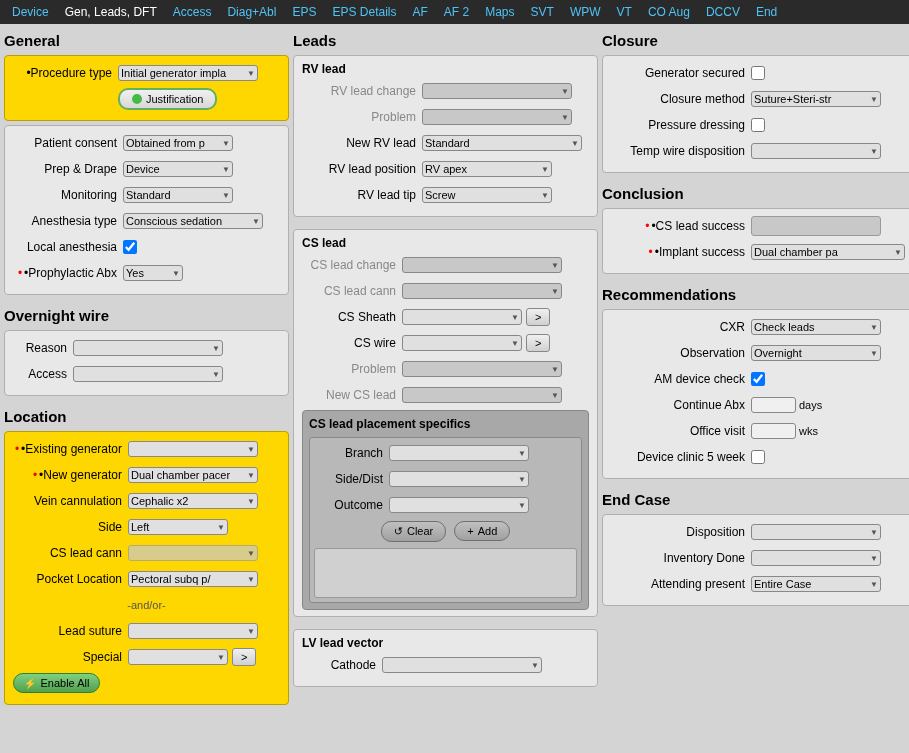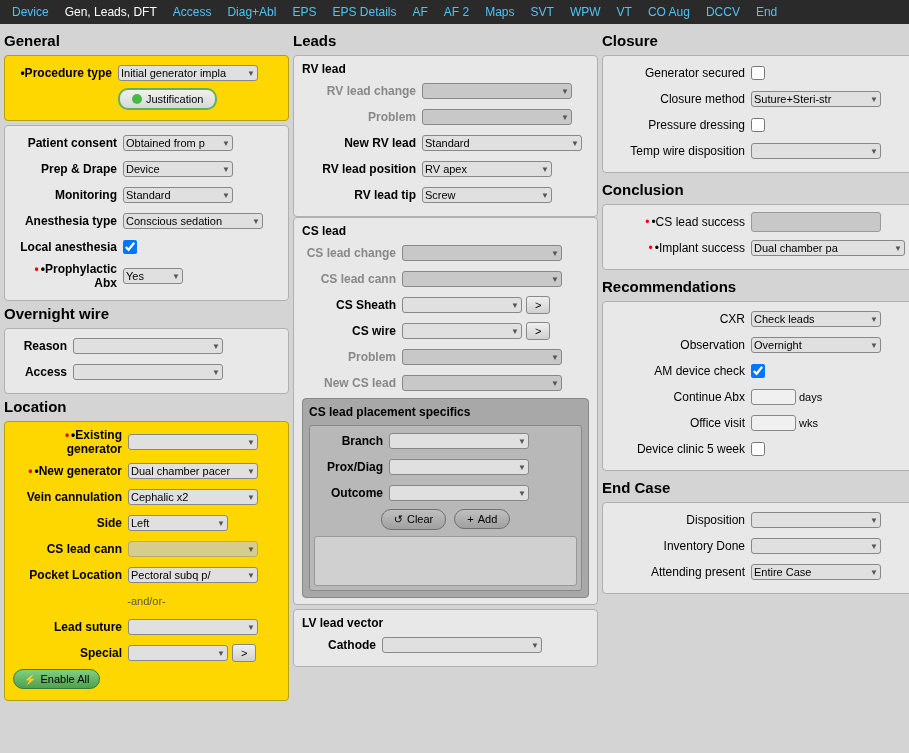--- a/index.html
+++ b/index.html
@@ -27,32 +27,31 @@
     }
 
     
     .yellow-section {
       background: #ffd700; border: 1px solid #b8a000;
       border-radius: 4px; padding: 6px 8px; margin-bottom: 4px;
     }
 
     .white-section {
       background: #e8e8e8; border: 1px solid #b0b0b0;
-      border-radius: 4px; padding: 6px 8px; margin-bottom: 0;
+      border-radius: 4px; padding: 6px 8px; margin-bottom: 12px;
     }
 
     
     .form-row {
       display: flex; align-items: center; margin-bottom: 4px;
       min-height: 22px;
     }
     .form-label {
       text-align: right; padding-right: 6px; color: #000;
       flex-shrink: 0;
-      font-weight: bold;
     }
     .form-label.required::before { content: '•'; color: red; margin-right: 2px; }
 
     
     select {
       background: #e0e0e0; border: 1px solid #888;
       border-radius: 3px; font-size: 11px; padding: 1px 2px;
       color: #000; appearance: none; -webkit-appearance: none;
       cursor: pointer;
     }
@@ -467,21 +466,21 @@
           <div class="form-row">
             <div class="form-label" style="width:75px">Branch</div>
             <div class="select-wrapper">
               <select style="width:140px">
                 <option></option>
               </select>
             </div>
           </div>
 
           <div class="form-row">
-            <div class="form-label" style="width:75px">Prox/Diag</div>
+            <div class="form-label" style="width:75px">Side/Dist</div>
             <div class="select-wrapper">
               <select style="width:140px">
                 <option></option>
               </select>
             </div>
           </div>
 
           <div class="form-row">
             <div class="form-label" style="width:75px">Outcome</div>
             <div class="select-wrapper">

